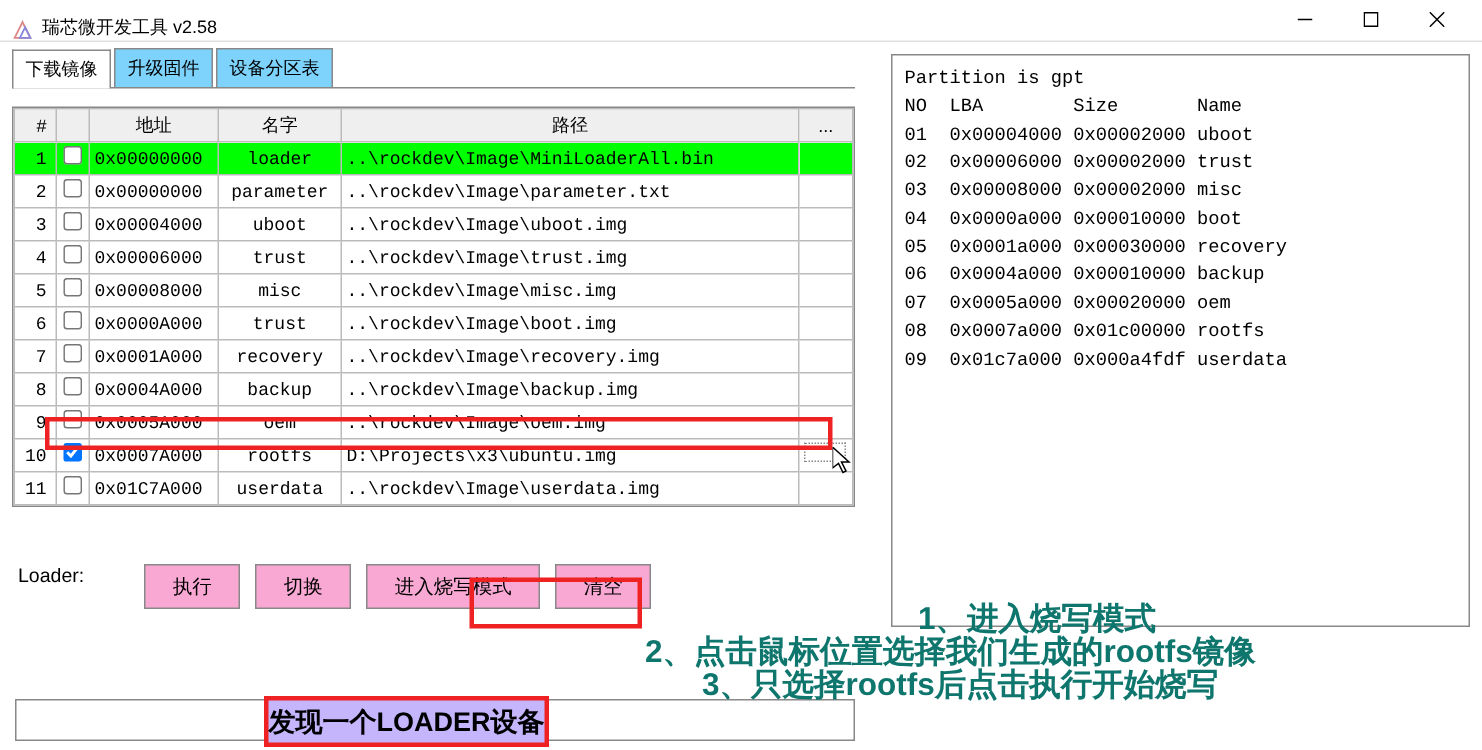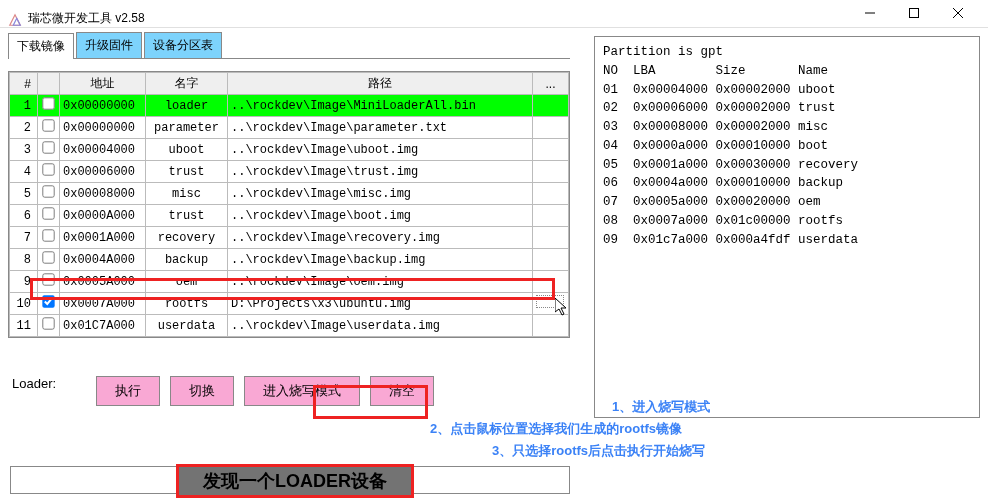--- a/index.html
+++ b/index.html
@@ -106,43 +106,43 @@
       left: 10px;
       border: 1px solid #888;
       width: 560px;
       height: 28px;
     }
     .status-highlight {
       position: absolute;
       bottom: 2px;
       left: 176px;
       border: 3px solid #e22;
-      padding: 2px 24px;
+      padding: 2px 0;
       font-size: 18px;
       font-weight: bold;
       font-family: "SimSun", sans-serif;
-      background: #737373;
+      background: #c4b5fd;
     }
     .red-box-1 {
       position: absolute;
       border: 3px solid #e22;
       top: 278px; left: 30px; width: 525px; height: 22px;
       pointer-events: none;
     }
     .red-box-2 {
       position: absolute;
       border: 3px solid #e22;
       top: 385px; left: 313px; width: 115px; height: 34px;
       pointer-events: none;
     }
     .annotation {
       position: absolute;
-      color: #3b82f6;
+      color: #0f766e;
       font-weight: bold;
-      font-size: 13px;
+      font-size: 21px;
       font-family: "Microsoft YaHei", sans-serif;
       white-space: nowrap;
     }
     .cursor-arrow {
       position: absolute;
       top: 298px; left: 555px;
       pointer-events: none;
     }
     .ext-cell-dotted {
       border: 1px dotted #888;
@@ -325,13 +325,13 @@
 <div class="red-box-2"></div>
 
 <div class="cursor-arrow">
   <svg width="16" height="20" viewBox="0 0 16 20">
       <path d="M0 0 L0 14 L4 11 L7 17 L9 16 L6 10 L11 10 Z" fill="#fff" stroke="#000" stroke-width="1"></path>
     </svg>
 </div>
 
 <div class="annotation" style="top:398px; left:612px;">1、进入烧写模式</div>
 <div class="annotation" style="top:420px; left:430px;">2、点击鼠标位置选择我们生成的rootfs镜像</div>
-<div class="annotation" style="top:442px; left:468px;margin-left:24px;">3、只选择rootfs后点击执行开始烧写</div>
+<div class="annotation" style="top:442px; left:468px;">3、只选择rootfs后点击执行开始烧写</div>
 
 </body></html>

